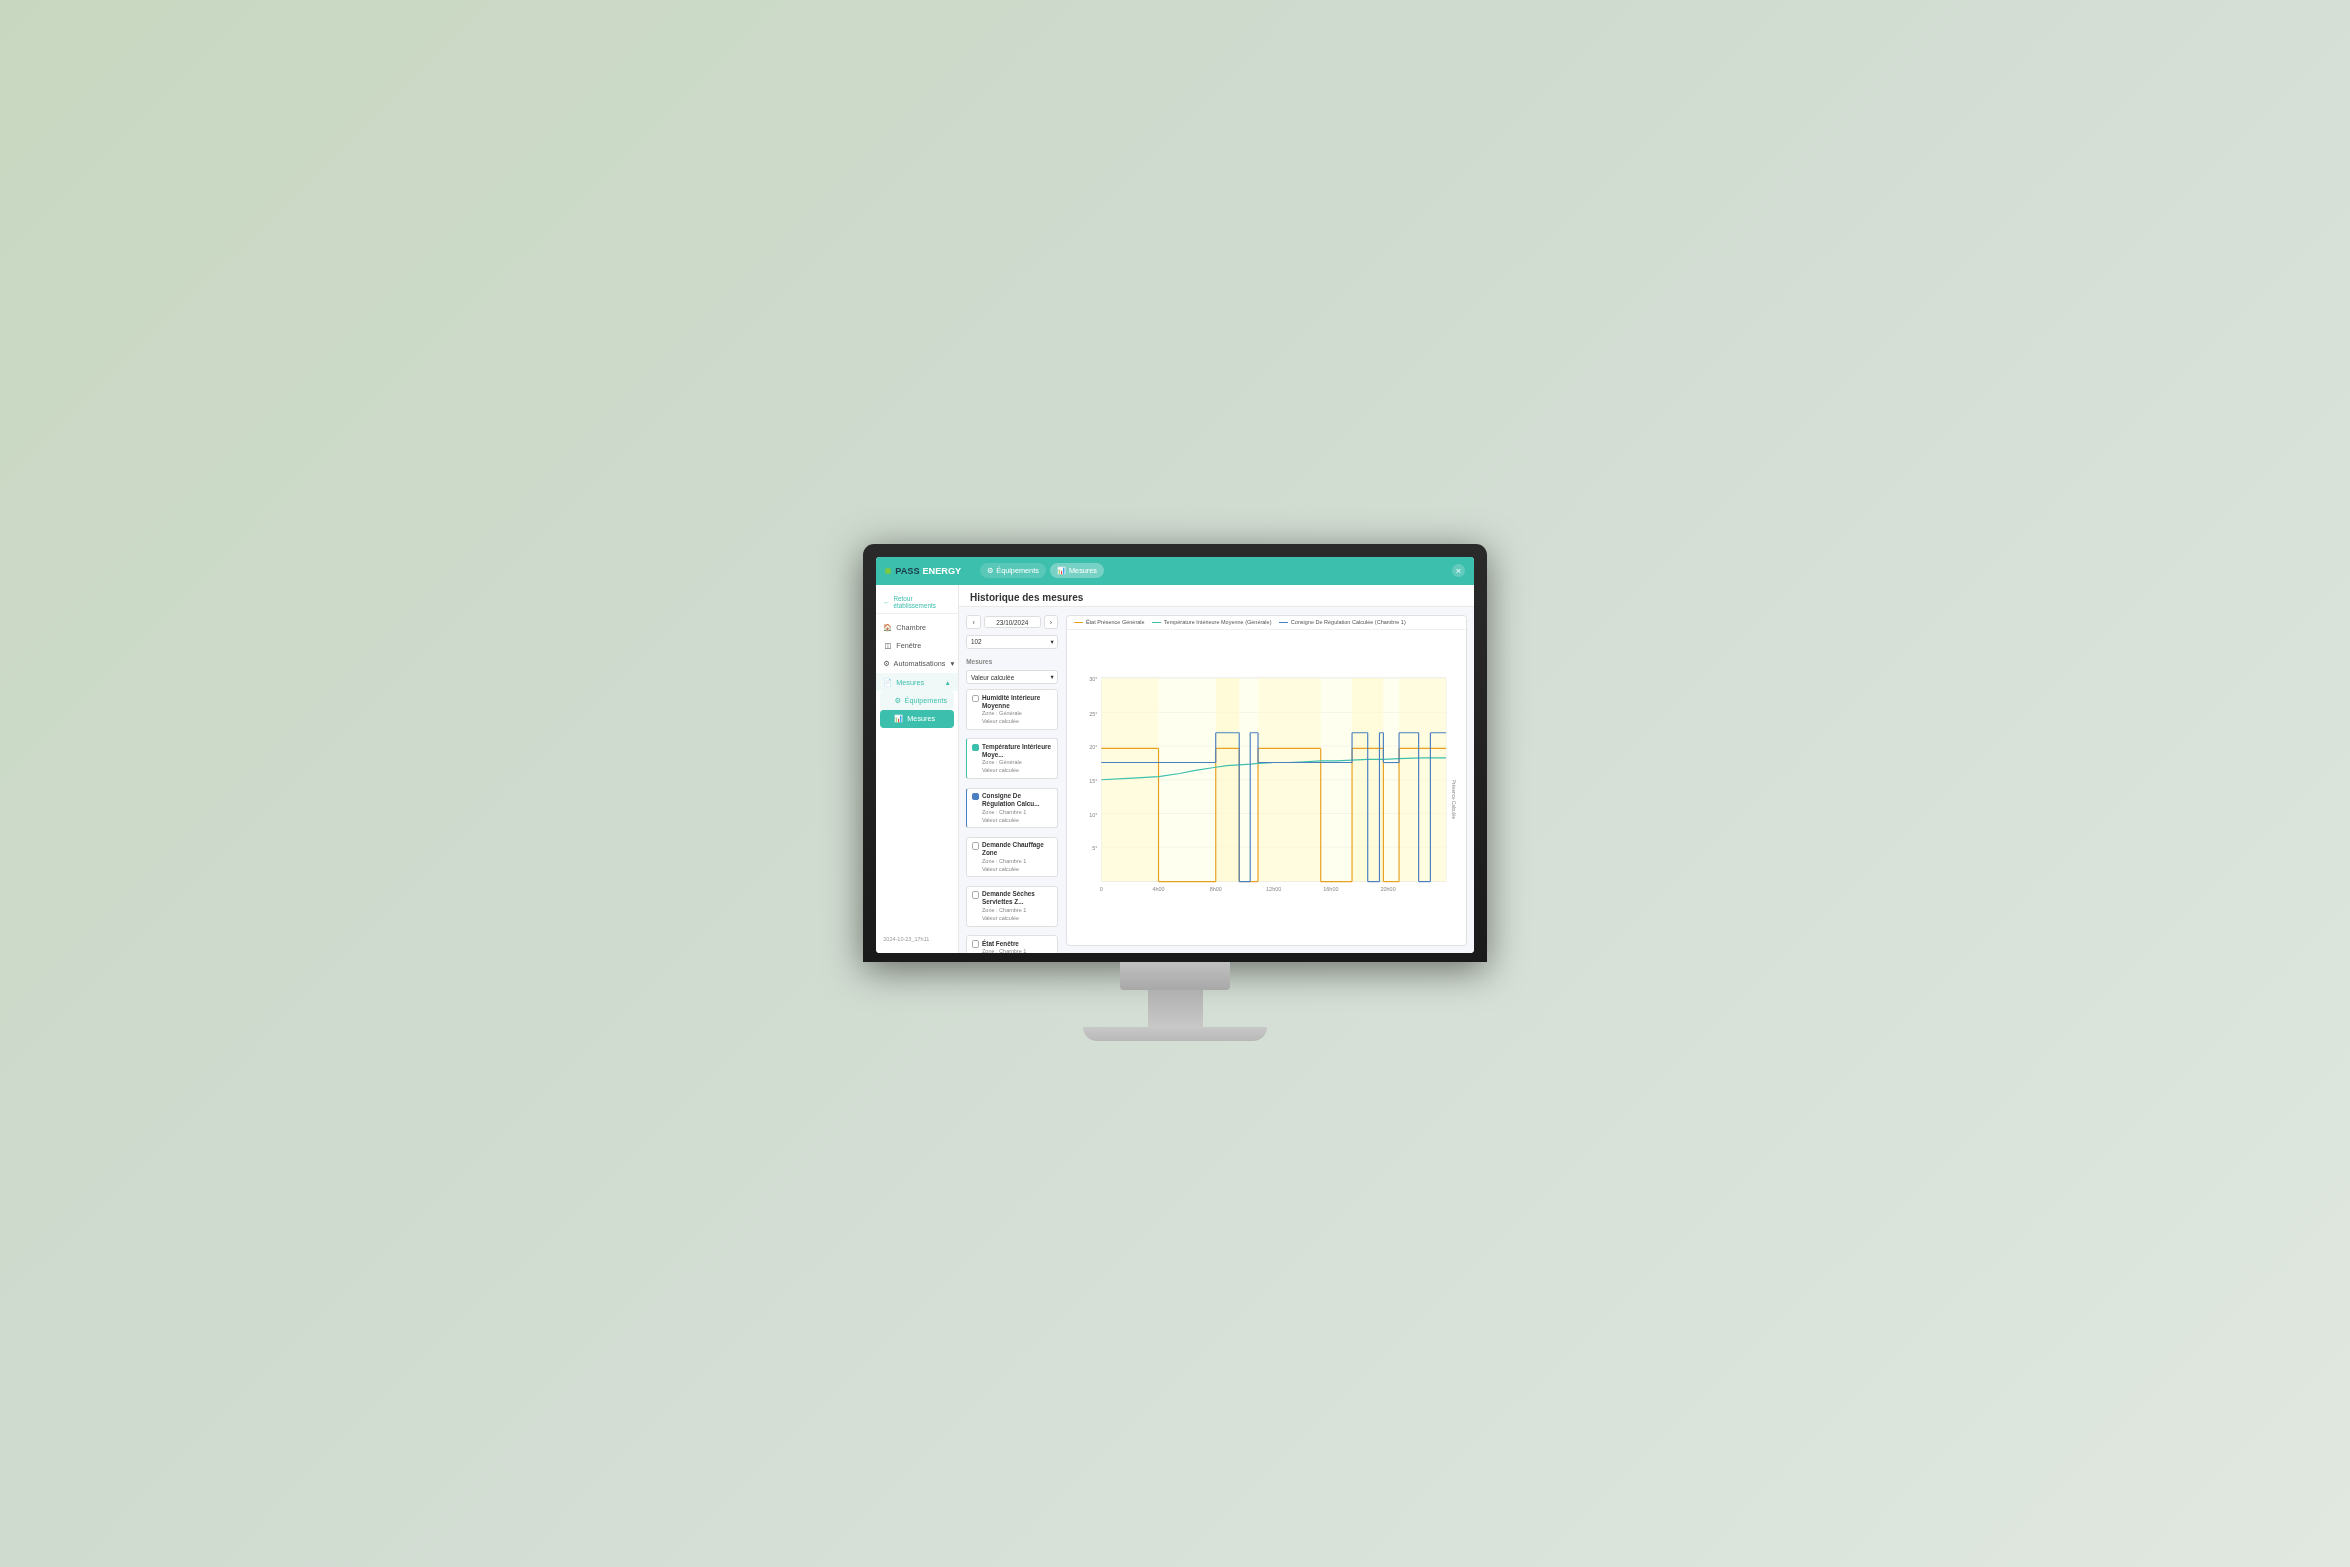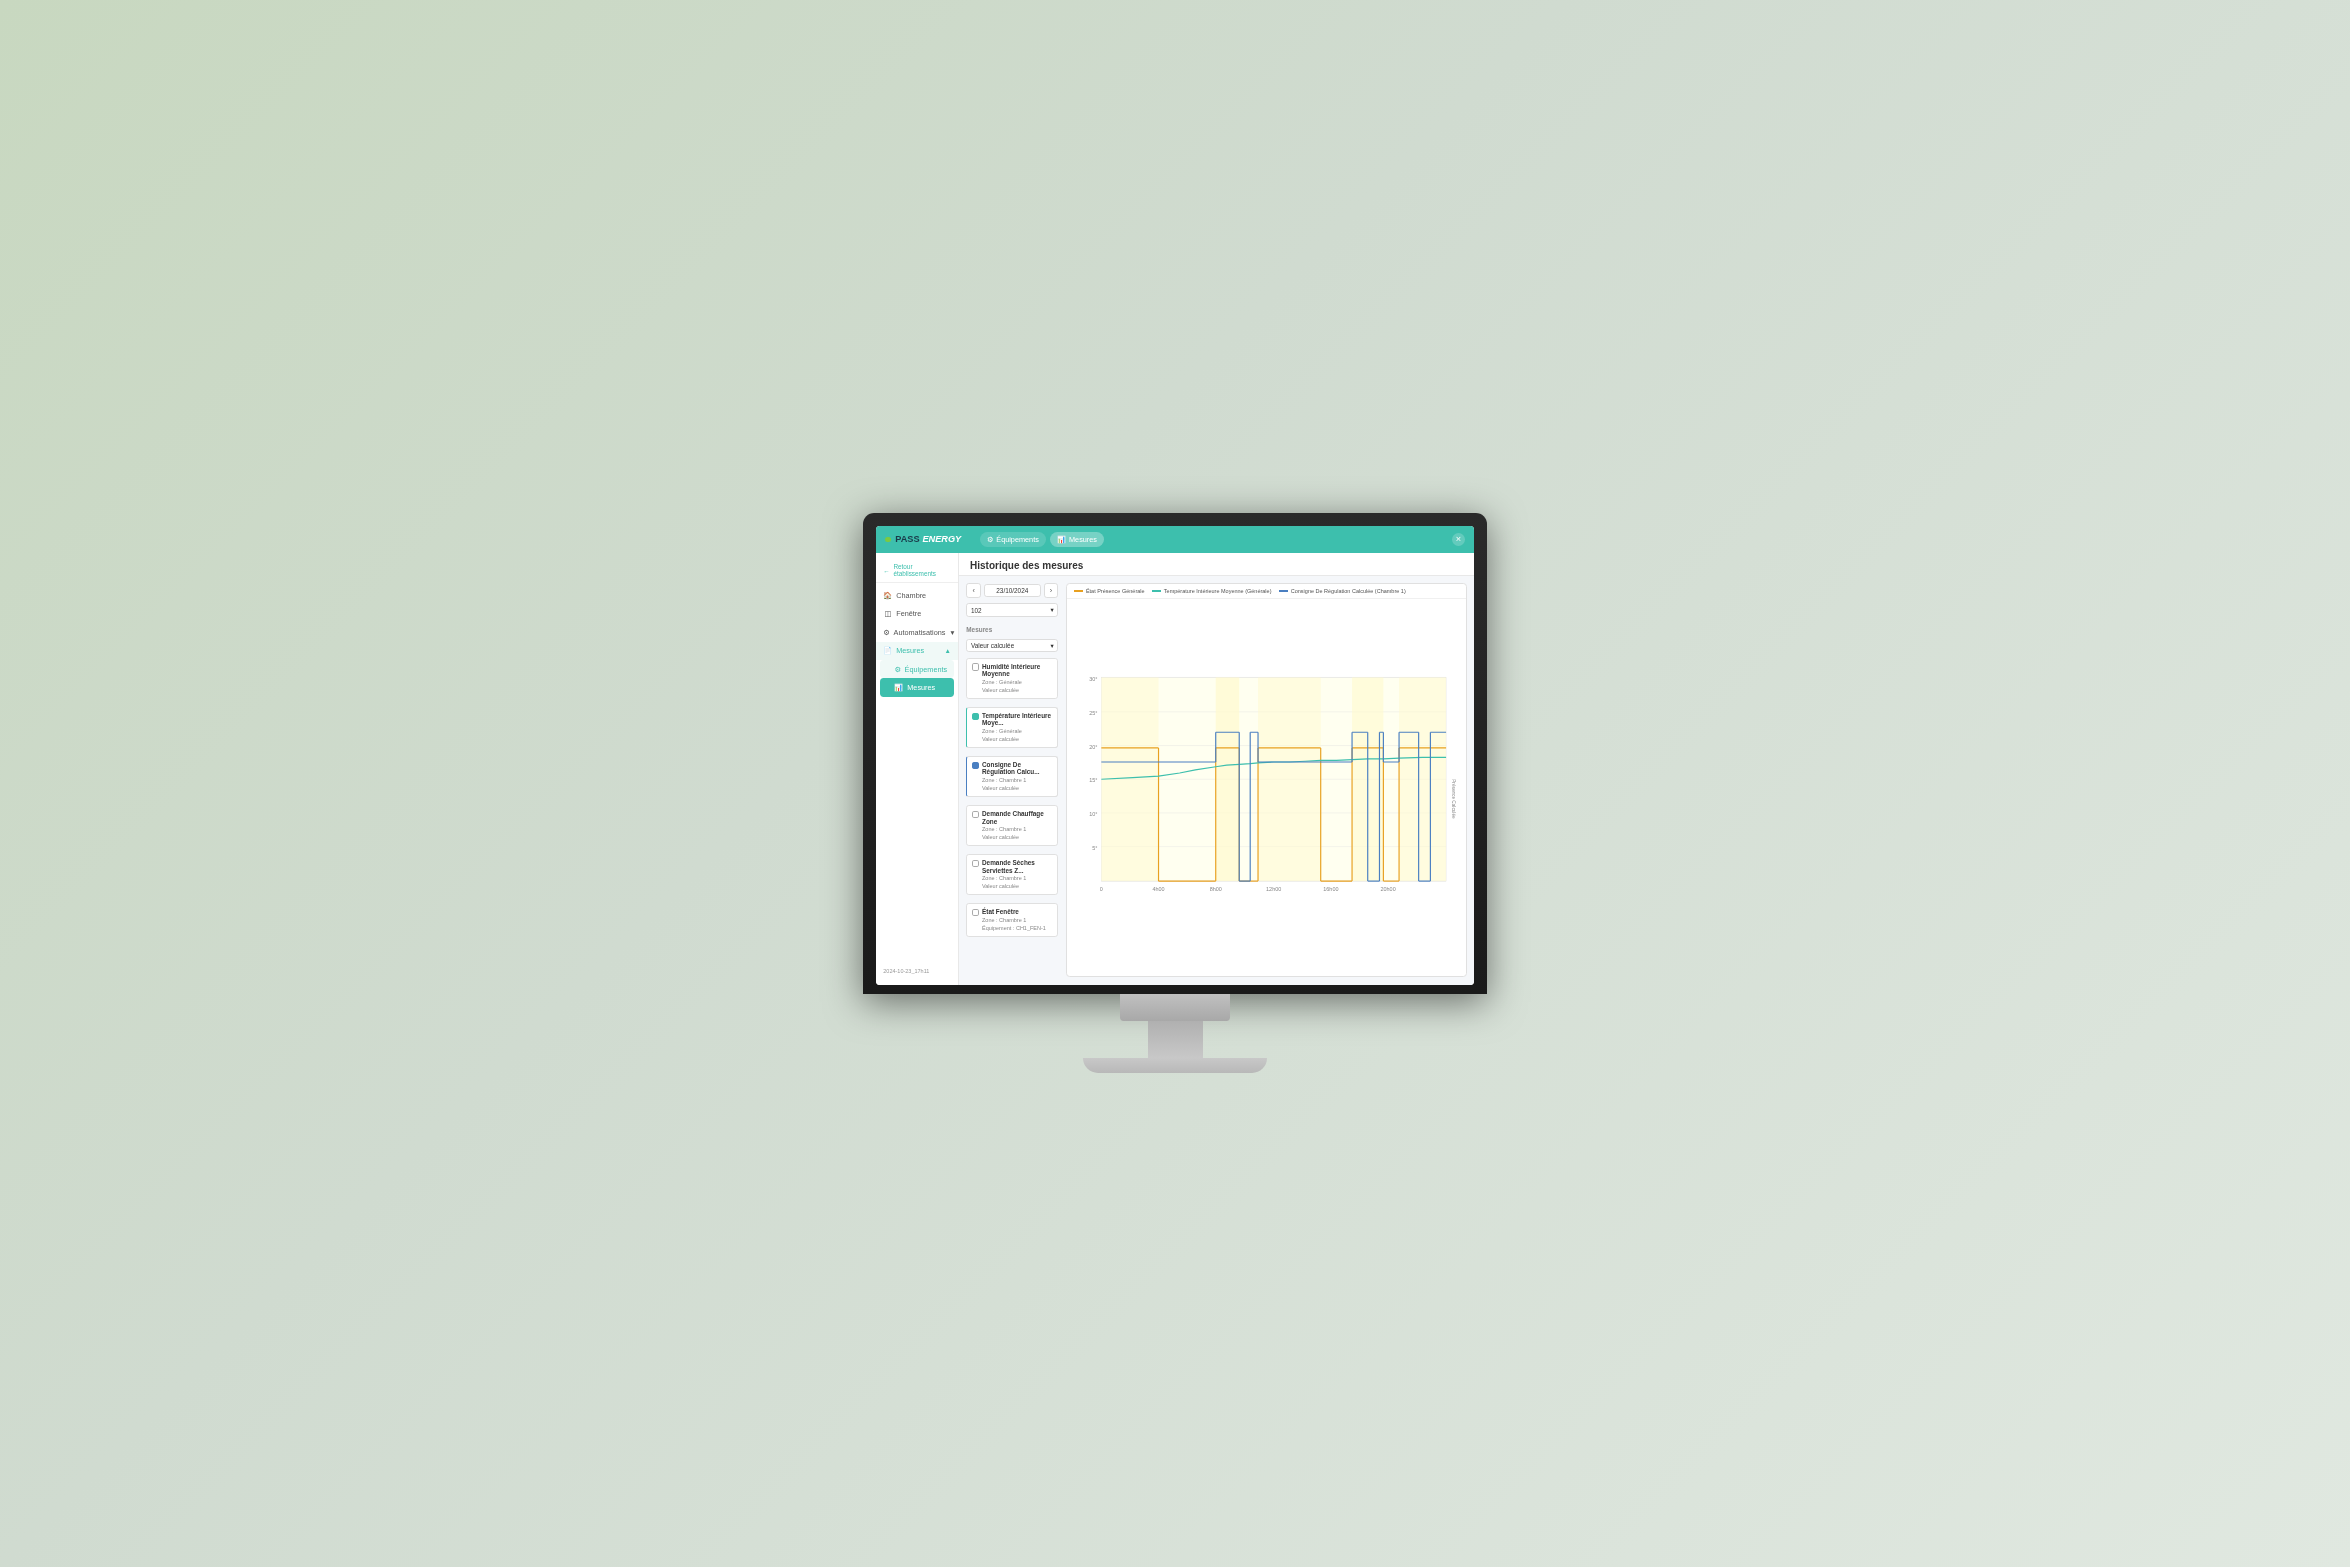--- a/index.html
+++ b/index.html
@@ -27,21 +27,21 @@
       padding: 13px 13px 9.2px 13px;
       box-shadow: 0 7.3px 37px rgba(0,0,0,0.5);
       width: 624px;
     }
 
     .monitor-screen {
       background: #fff;
       border-radius: 3.7px;
       overflow: hidden;
       width: 100%;
-      height: 459px;
+      height: 396px;
       display: flex;
       flex-direction: column;
     }
 
     .monitor-stand-top {
       background: linear-gradient(180deg, #c0c0c0 0%, #a8a8a8 100%);
       width: 110px;
       height: 27.5px;
       margin: 0 auto;
       border-radius: 0 0 3.7px 3.7px;
@@ -81,21 +81,20 @@
     .logo-pass {
       color: #1a3a4a;
       font-weight: 700;
       font-size: 9.2px;
     }
 
     .logo-energy {
       color: #fff;
       font-weight: 700;
       font-size: 9.2px;
-      font-style: italic;
     }
 
     .logo-dot {
       width: 5.5px;
       height: 5.5px;
       background: #7ac943;
       border-radius: 50%;
       margin-right: 1.8px;
     }
 

